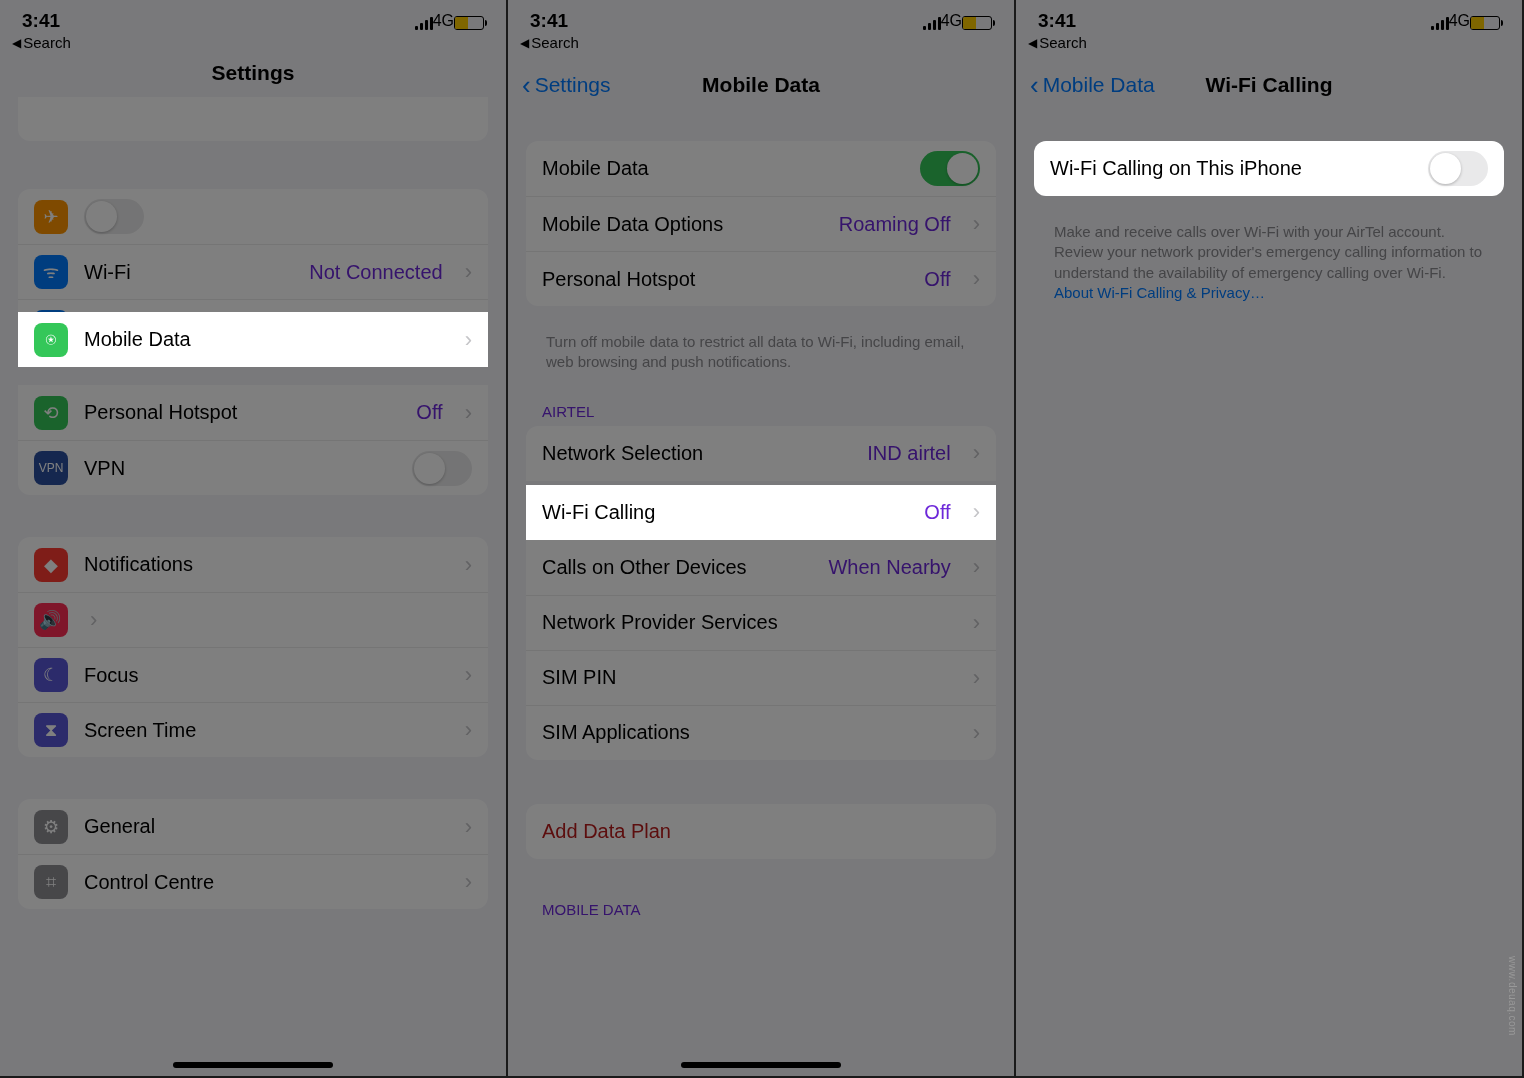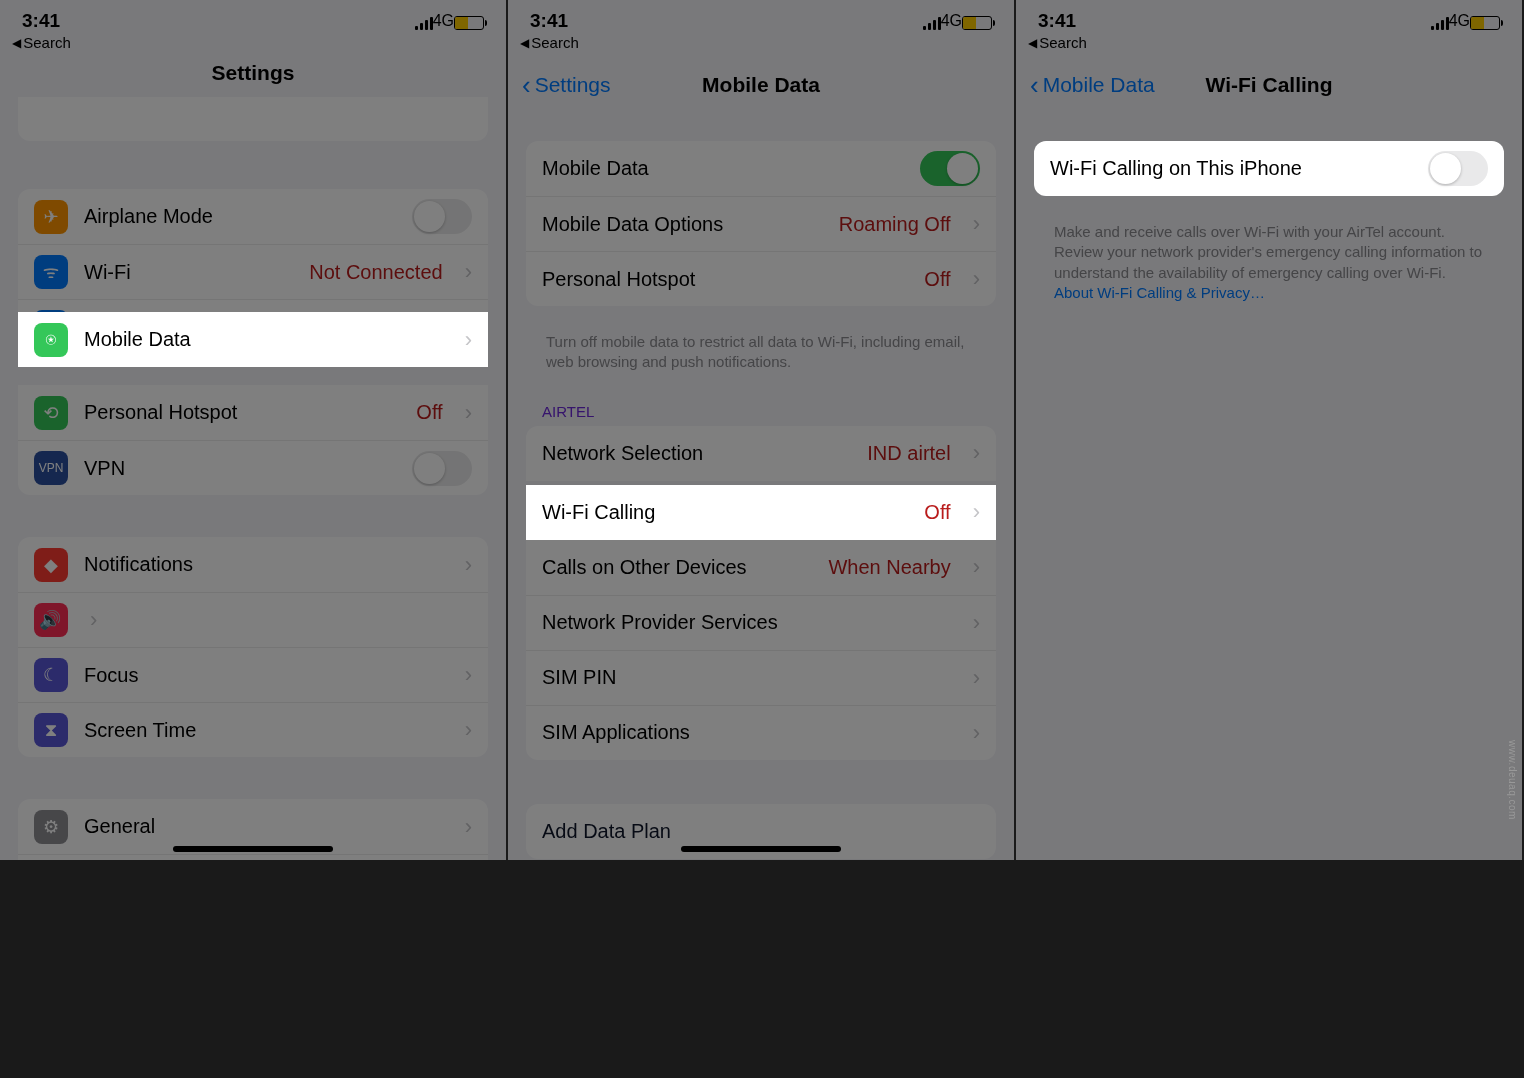--- a/index.html
+++ b/index.html
@@ -7,21 +7,21 @@
     font-family: -apple-system, "Helvetica Neue", Arial, sans-serif;
     background: #1a1a1a;
     width: 1524px;
     height: 1078px;
     display: flex;
     gap: 2px;
   }
   .phone {
     position: relative;
     width: 506px;
-    height: 860px;
+    height: 1076px;
     background: #f2f2f7;
     overflow: hidden;
   }
   .dim-overlay {
     position: absolute;
     inset: 0;
     background: rgba(0,0,0,.5);
     z-index: 5;
     pointer-events: none;
   }
@@ -83,21 +83,21 @@
   .row {
     display: flex;
     align-items: center;
     min-height: 55px;
     padding: 0 16px;
     font-size: 20px;
     gap: 16px;
   }
   .row + .row { border-top: 1px solid rgba(0,0,0,.08); }
   .row .label { flex: 1; }
-  .row .value { color: #b91c1c; font-size: 20px; text-align: right; }
+  .row .value { color: #6d28d9; font-size: 20px; text-align: right; }
   .chevron { color: #c5c5c8; font-size: 22px; font-weight: 300; margin-left: 6px;}
   .icon {
     width: 34px; height: 34px; border-radius: 8px; flex-shrink: 0;
     display:flex; align-items:center; justify-content:center; color:#fff;
   }
   .toggle {
     width: 60px; height: 35px; border-radius: 18px; position: relative;
     background: #e9e9ea;
   }
   .toggle.on { background: #34c759; }
@@ -108,21 +108,21 @@
   }
   .toggle.on .knob { left: auto; right: 2px; }
 
   .footer-text {
     font-size: 15px; color: #8a8a8e; padding: 8px 38px 24px; line-height:1.35;
   }
   .footer-text .link { color: #007aff; }
   .section-header {
     font-size: 15px; color: #6d28d9; padding: 6px 34px; text-transform: none;
   }
-  .add-link { color: #0f172a; }
+  .add-link { color: #b91c1c; }
 
   .home-indicator {
     position:absolute; bottom:8px; left:50%; transform:translateX(-50%);
     width: 160px; height:6px; background:#000; border-radius:3px; z-index:2;
   }
 
   .profile-stub {
     height: 44px; margin: 10px 18px 48px; background:#fff;
     border-radius: 0 0 12px 12px;
   }
@@ -169,21 +169,20 @@
       <div class="nav-title">Settings</div>
     </div>
 
     <div class="profile-stub"></div>
 
     <div class="group tight">
       <div class="row">
         <div class="icon ic-orange">
             <span class="glyph">✈</span>
           </div>
-        <span class="label">Airplane Mode</span>
         <div class="toggle">
             <div class="knob"></div>
           </div>
       </div>
       <div class="row">
         <div class="icon ic-blue">
             <span class="glyph">ᯤ</span>
           </div>
         <span class="label">Wi-Fi</span>
         <span class="value">Not Connected</span>

